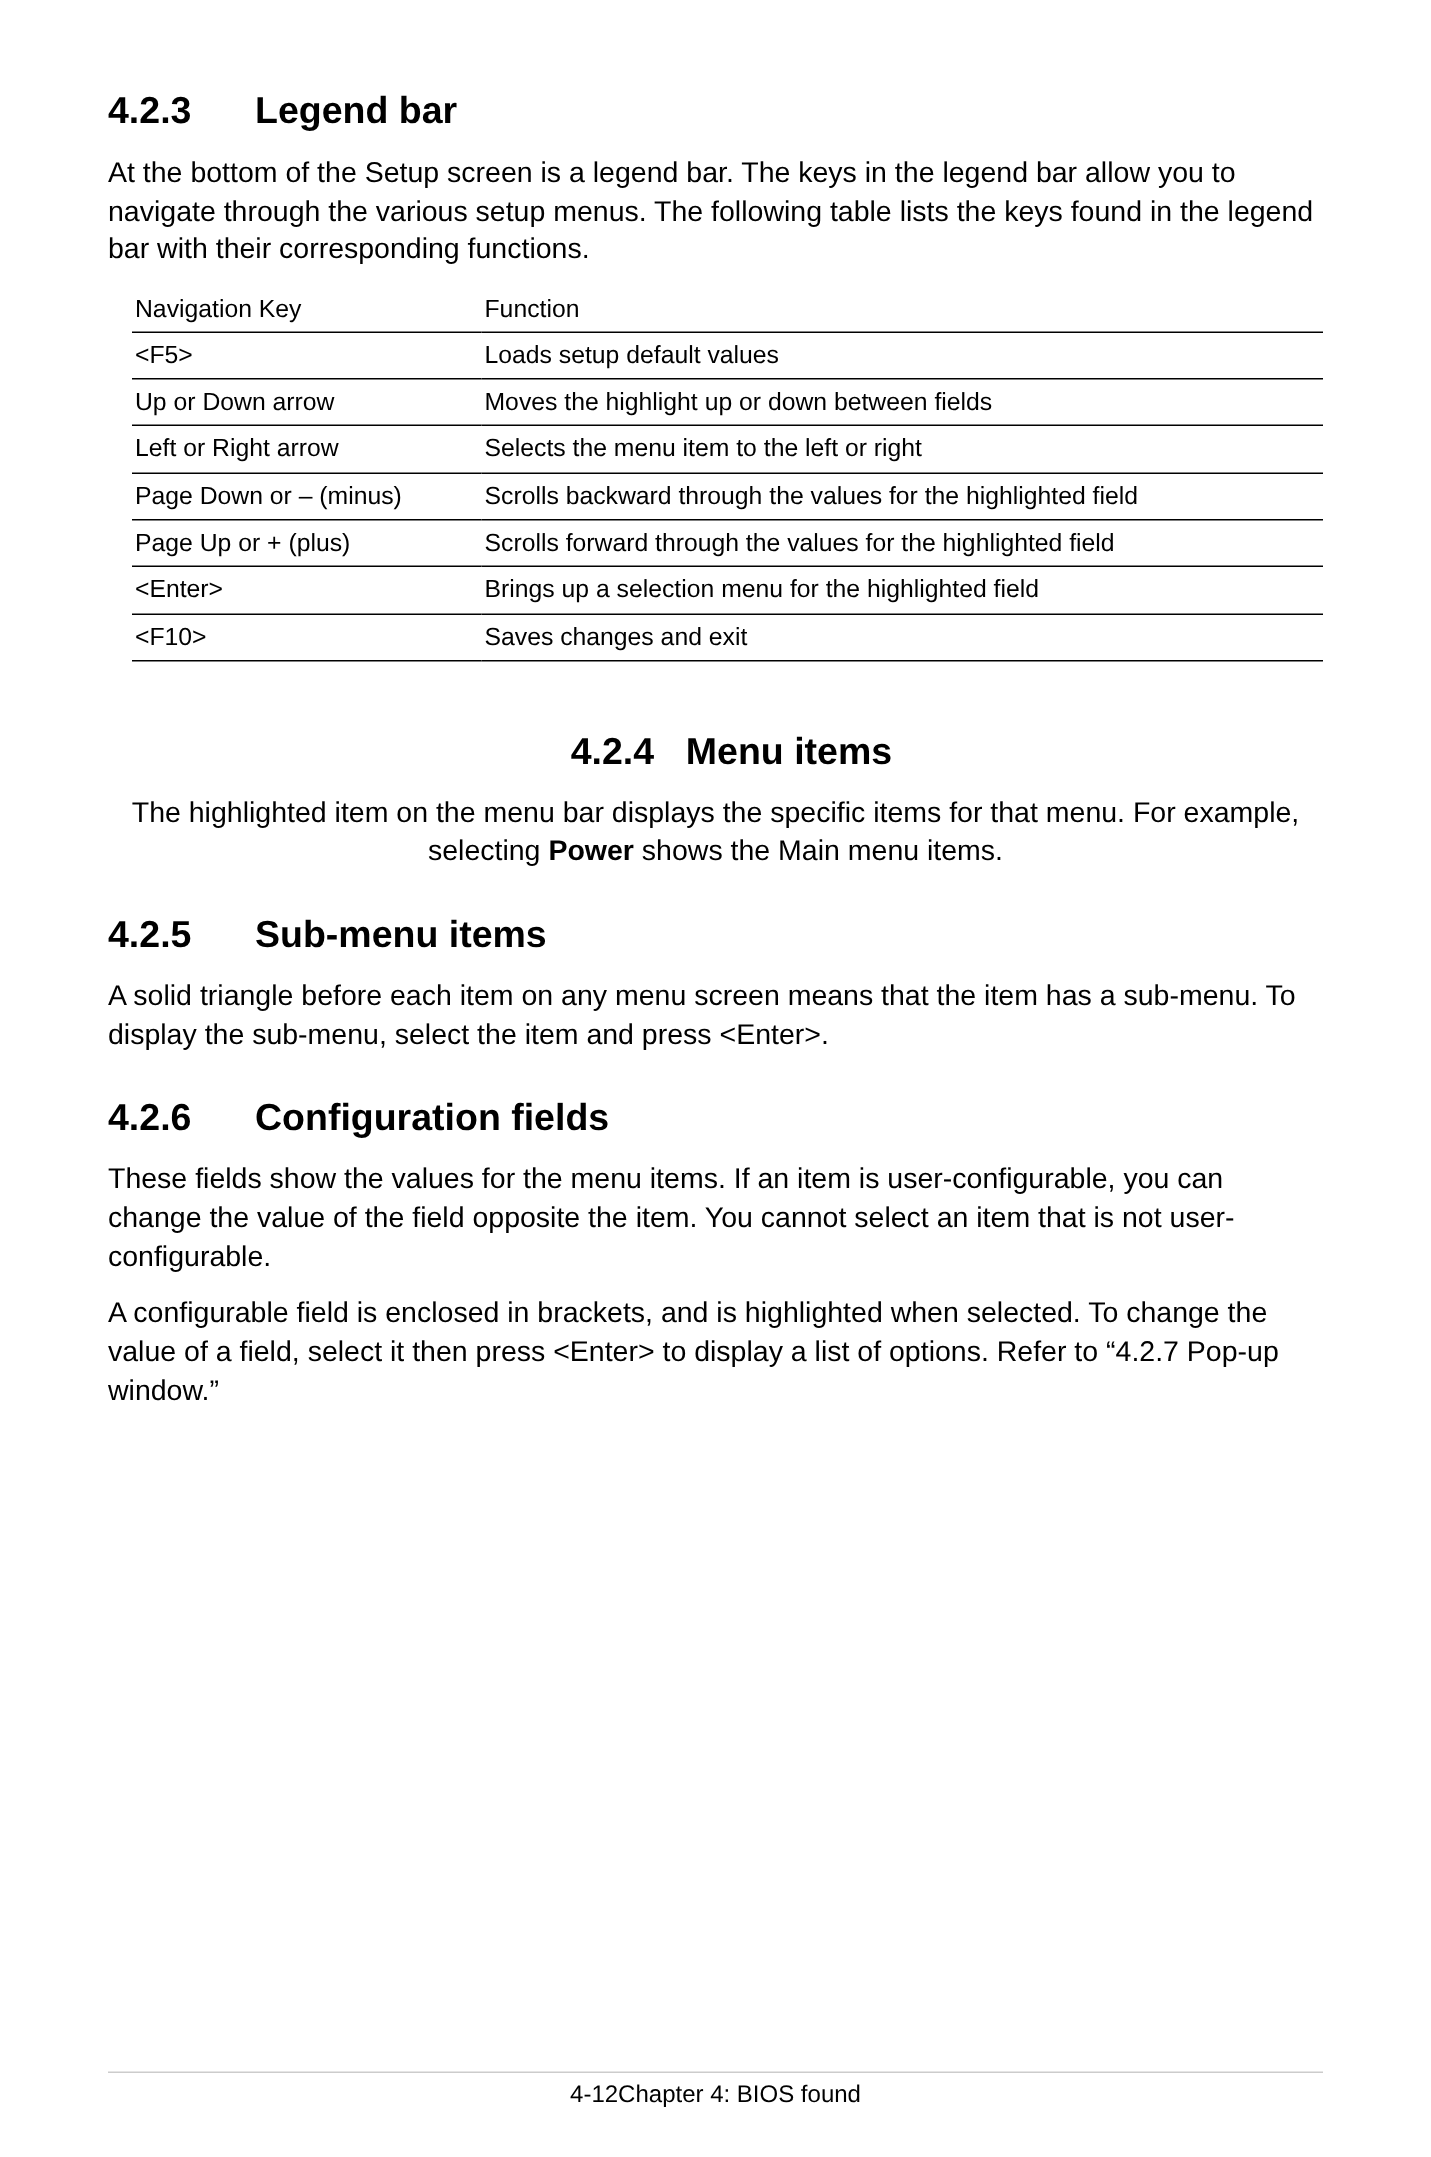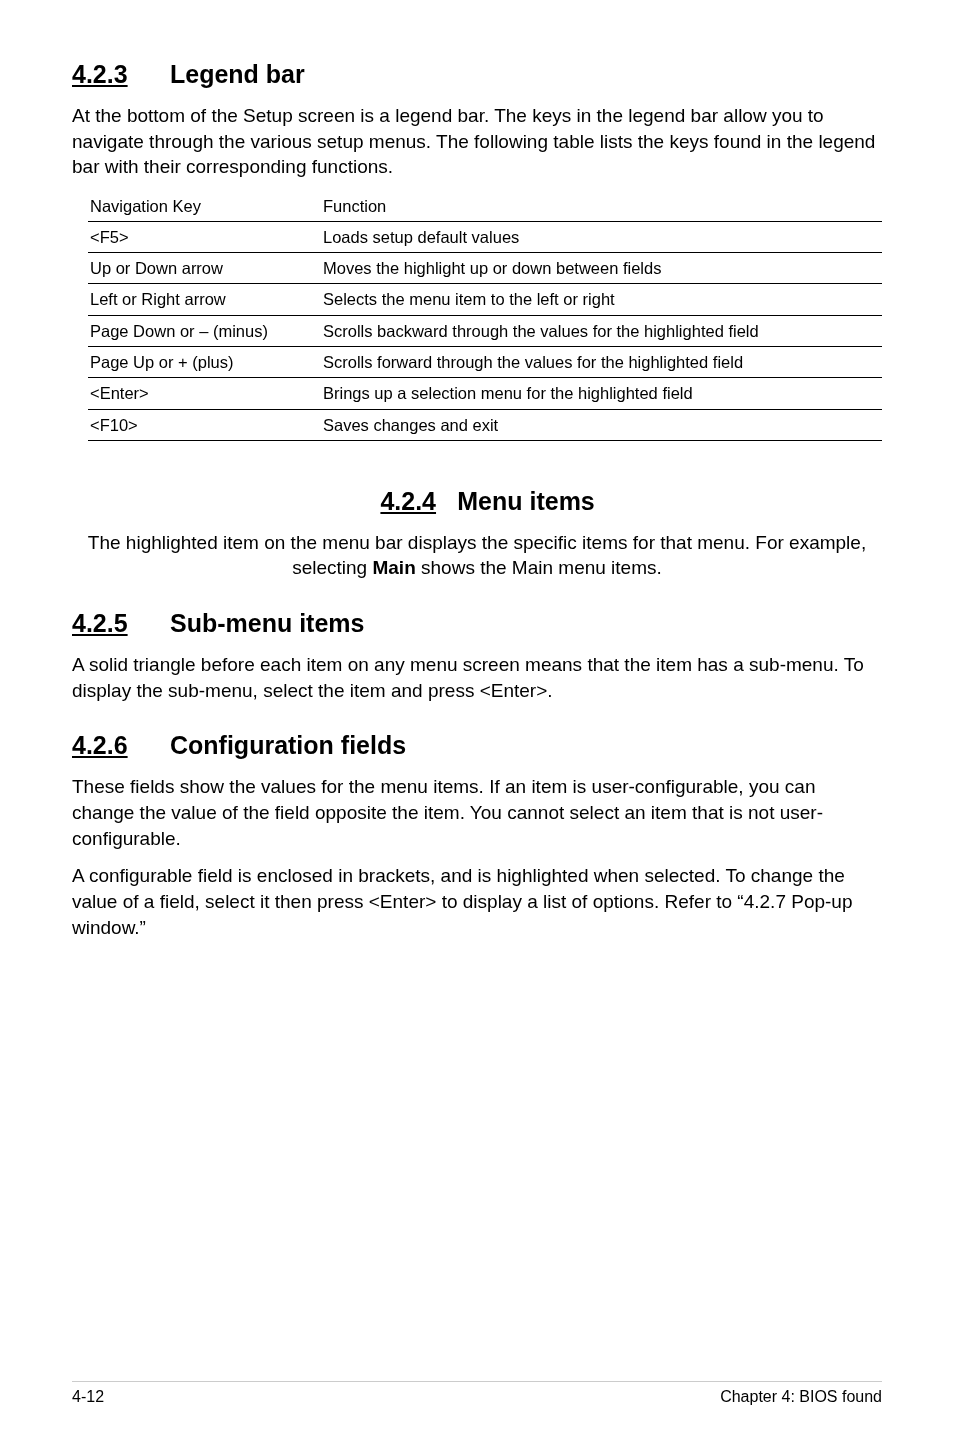--- a/index.html
+++ b/index.html
@@ -17,21 +17,20 @@
       font-size: 25px;
       font-weight: bold;
       margin: 0 0 14px 0;
     }
     h2.tight {
       margin-top: 28px;
     }
     h2 .num {
       display: inline-block;
       width: 98px;
-      text-decoration: underline;
     }
     p.body {
       font-size: 19px;
       line-height: 1.35;
       margin: 8px 0 12px 0;
     }
     table.navkeys {
       border-collapse: collapse;
       width: 100%;
       font-size: 16.5px;
@@ -58,21 +57,21 @@
     }
     .footer {
       position: absolute;
       bottom: 32px;
       left: 72px;
       right: 72px;
       border-top: 1px solid #ccc;
       padding-top: 6px;
       font-size: 16px;
       display: flex;
-      justify-content: space-between;
+      justify-content: center;
     }
     .bold { font-weight: bold; }
     .sect-block { margin-top: 46px; text-align: center; }
   </style>
 </head>
 <body>
 
 <h2>
   <span class="num"><span>4.2.3</span></span><span>Legend bar</span>
 </h2>
@@ -117,21 +116,21 @@
     </tr>
   </tbody>
 </table>
 
 <div class="sect-block">
   <h2>
     <span class="num"><span>4.2.4</span></span><span>Menu items</span>
   </h2>
 
   <p class="body">
-    <span>The highlighted item on the menu bar  displays the specific items for that menu. For example, selecting </span><span class="bold">Main</span><span> shows the Main menu items.</span>
+    <span>The highlighted item on the menu bar  displays the specific items for that menu. For example, selecting </span><span class="bold">Power</span><span> shows the Main menu items.</span>
   </p>
 
 </div>
 
 <h2 class="tight">
   <span class="num"><span>4.2.5</span></span><span>Sub-menu items</span>
 </h2>
 
 <p class="body">A solid triangle before each item on any menu screen means that the item has a sub-menu. To display the sub-menu, select the item and press &lt;Enter&gt;.</p>
 

